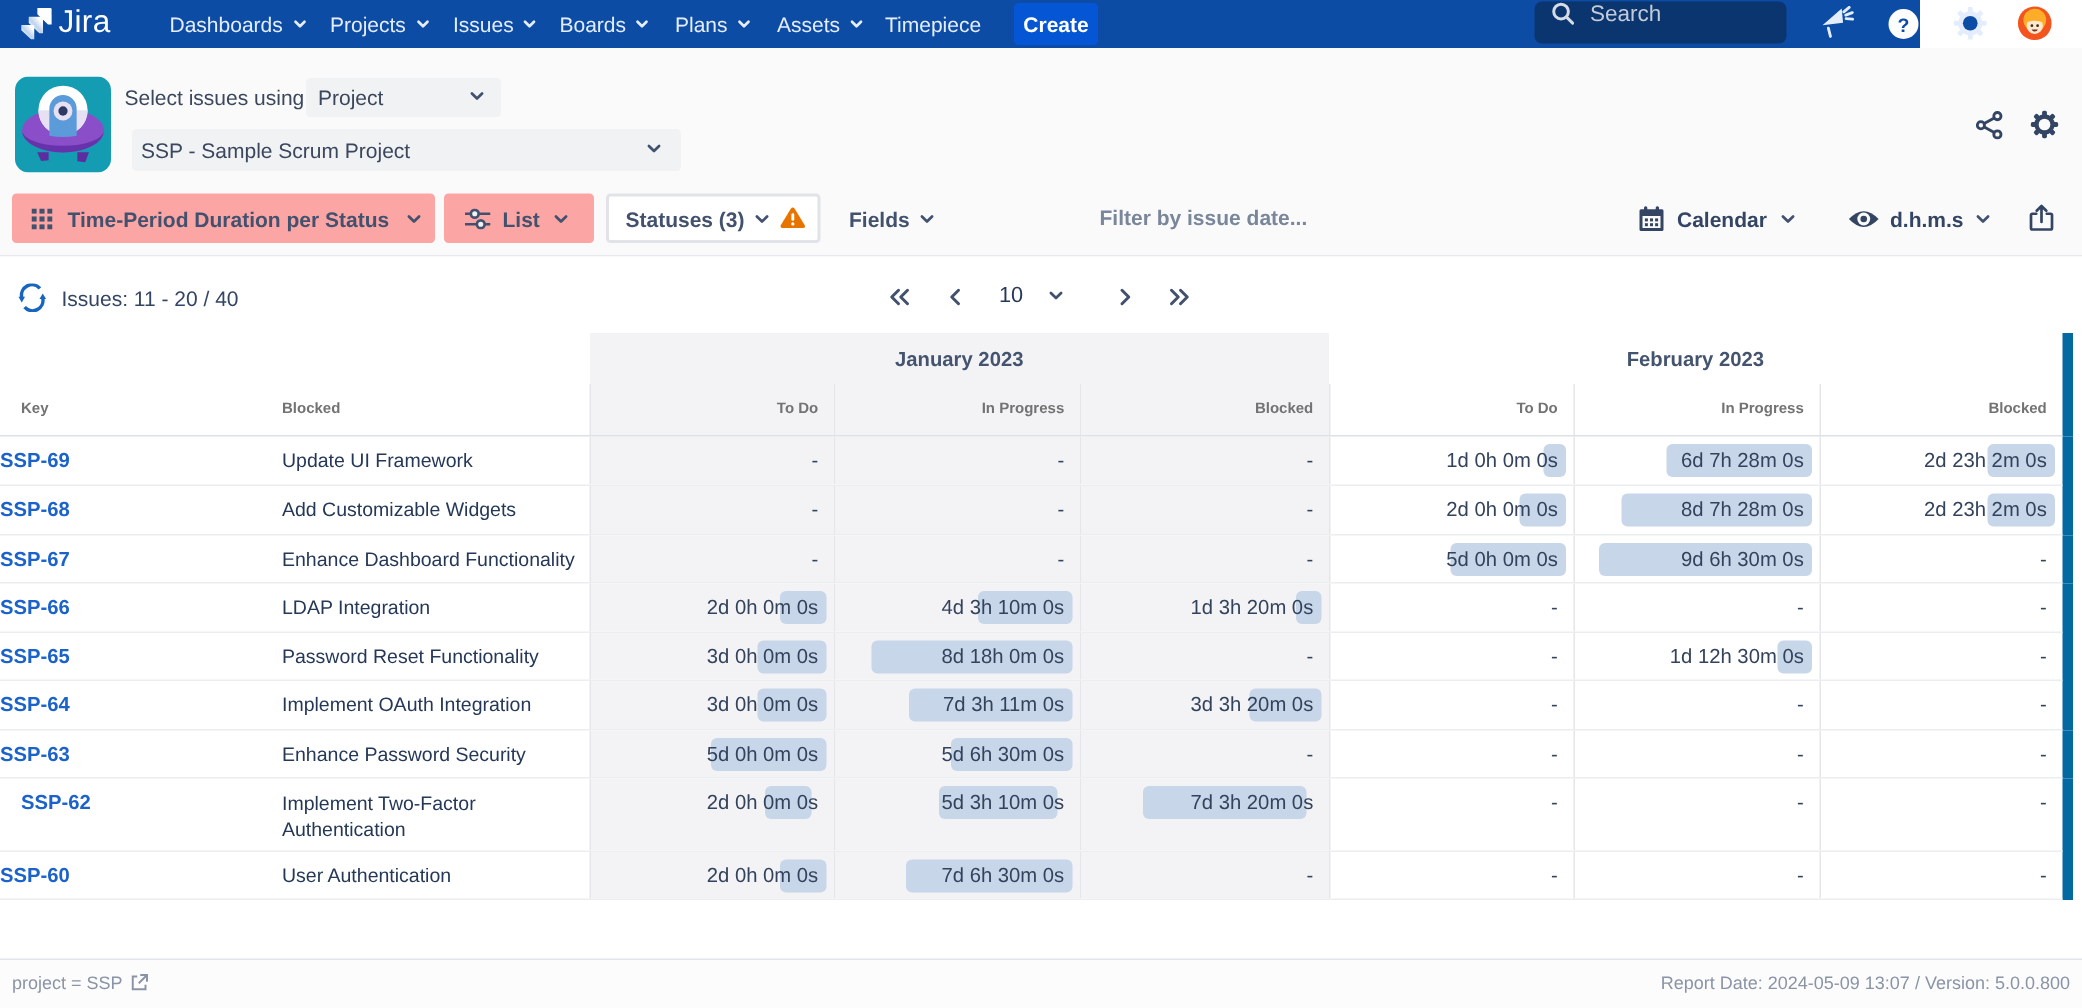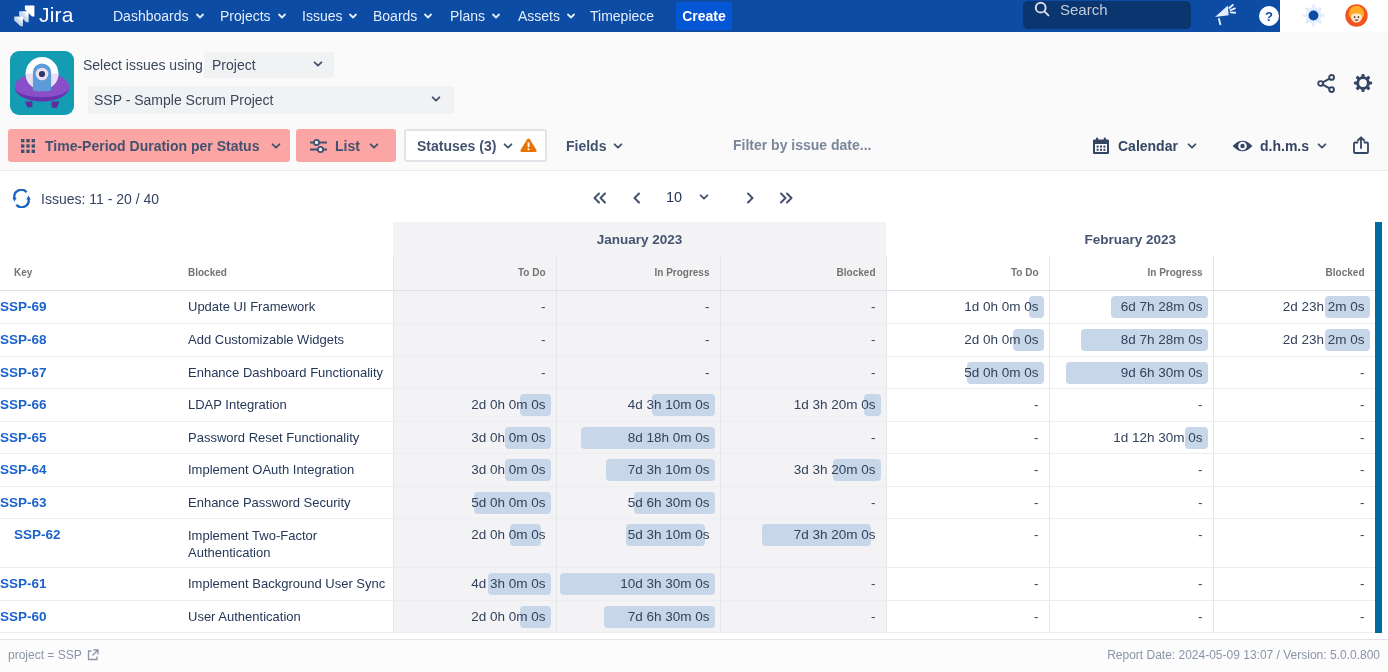--- a/index.html
+++ b/index.html
@@ -369,21 +369,21 @@
   <td class="val g"><span class="bar" style="width:134px;"></span><span class="tx">8d 18h 0m 0s</span></td>
   <td class="val g"><span class="tx">-</span></td>
   <td class="val"><span class="tx">-</span></td>
   <td class="val"><span class="bar" style="width:23px;"></span><span class="tx">1d 12h 30m 0s</span></td>
   <td class="val lastcol"><span class="tx">-</span></td>
 </tr>
 <tr class="r" style="height:33px;">
   <td class="key">SSP-64</td>
   <td class="sum">Implement OAuth Integration</td>
   <td class="val g"><span class="bar" style="width:46px;"></span><span class="tx">3d 0h 0m 0s</span></td>
-  <td class="val g"><span class="bar" style="width:109px;"></span><span class="tx">7d 3h 10m 0s</span></td>
+  <td class="val g"><span class="bar" style="width:109px;"></span><span class="tx">7d 3h 11m 0s</span></td>
   <td class="val g"><span class="bar" style="width:48px;"></span><span class="tx">3d 3h 20m 0s</span></td>
   <td class="val"><span class="tx">-</span></td>
   <td class="val"><span class="tx">-</span></td>
   <td class="val lastcol"><span class="tx">-</span></td>
 </tr>
 <tr class="r" style="height:32px;">
   <td class="key">SSP-63</td>
   <td class="sum">Enhance Password Security</td>
   <td class="val g"><span class="bar" style="width:77px;"></span><span class="tx">5d 0h 0m 0s</span></td>
   <td class="val g"><span class="bar" style="width:81px;"></span><span class="tx">5d 6h 30m 0s</span></td>
@@ -406,30 +406,20 @@
           </td>
   <td class="val" style="vertical-align:top;">
             <div style="position:relative;height:32px;line-height:32px;"><span class="tx">-</span></div>
           </td>
   <td class="val" style="vertical-align:top;">
             <div style="position:relative;height:32px;line-height:32px;"><span class="tx">-</span></div>
           </td>
   <td class="val lastcol" style="vertical-align:top;">
             <div style="position:relative;height:32px;line-height:32px;"><span class="tx">-</span></div>
           </td>
-</tr>
-<tr class="r" style="height:33px;">
-  <td class="key">SSP-61</td>
-  <td class="sum">Implement Background User Sync</td>
-  <td class="val g"><span class="bar" style="width:63px;"></span><span class="tx">4d 3h 0m 0s</span></td>
-  <td class="val g"><span class="bar" style="width:155px;"></span><span class="tx">10d 3h 30m 0s</span></td>
-  <td class="val g"><span class="tx">-</span></td>
-  <td class="val"><span class="tx">-</span></td>
-  <td class="val"><span class="tx">-</span></td>
-  <td class="val lastcol"><span class="tx">-</span></td>
 </tr>
 <tr class="r" style="height:32px;">
   <td class="key">SSP-60</td>
   <td class="sum">User Authentication</td>
   <td class="val g"><span class="bar" style="width:31px;"></span><span class="tx">2d 0h 0m 0s</span></td>
   <td class="val g"><span class="bar" style="width:111px;"></span><span class="tx">7d 6h 30m 0s</span></td>
   <td class="val g"><span class="tx">-</span></td>
   <td class="val"><span class="tx">-</span></td>
   <td class="val"><span class="tx">-</span></td>
   <td class="val lastcol"><span class="tx">-</span></td>

